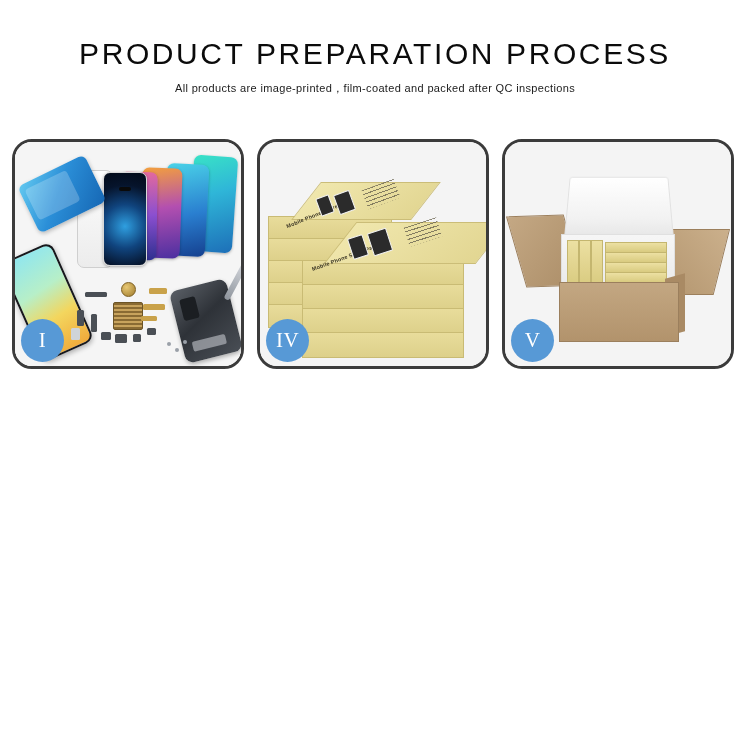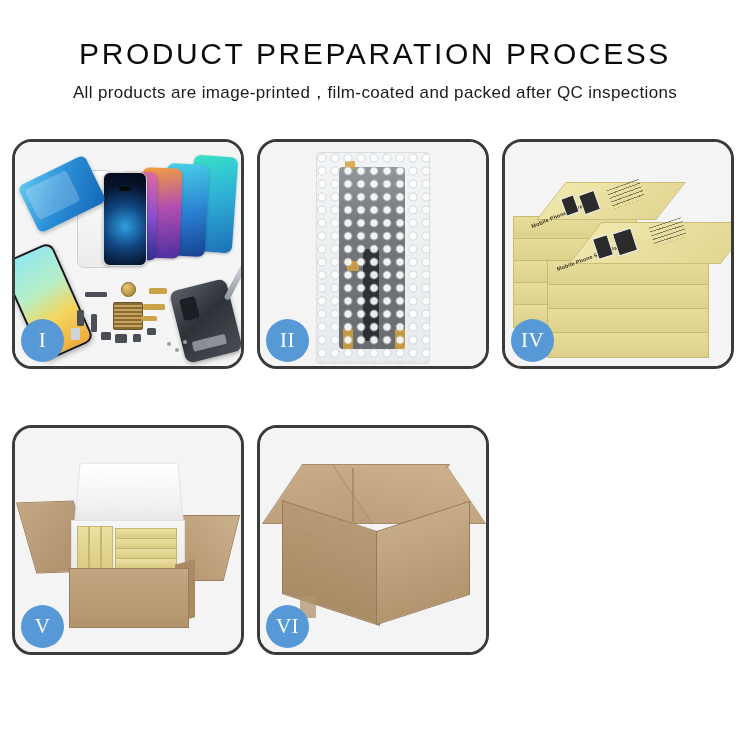--- a/index.html
+++ b/index.html
@@ -25,21 +25,21 @@
     font-family: "Liberation Sans", sans-serif;
     font-size: 30px;
     font-weight: 500;
     letter-spacing: 2.6px;
     color: #0b0b0b;
     line-height: 1.05;
     white-space: nowrap;
   }
   .subtitle {
     margin-top: 11px;
-    font-size: 17px;
+    font-size: 11px;
     font-weight: 400;
     letter-spacing: 0.35px;
     color: #1b1b1b;
     white-space: nowrap;
   }
 
   
   .grid {
     position: absolute;
     left: 12px;
@@ -369,36 +369,20 @@
         <div class="gold" style="left:126px; top:174px; width:16px; height:5px;"></div>
         <div class="gold" style="left:56px; top:186px; width:9px; height:12px; background:#cfd4d8;"></div>
         <div class="screw" style="left:152px; top:200px;"></div>
         <div class="screw" style="left:160px; top:206px;"></div>
         <div class="screw" style="left:168px; top:198px;"></div>
       </div>
     </div>
     <div class="badge">I</div>
   </div>
 
-  <div class="card">
-    <div class="card-inner">
-      <div class="scene">
-        <div class="bubble-bag">
-          <div class="screen-inside"></div>
-          <div class="flex-strip"></div>
-          <div class="tape-y" style="left:28px; top:8px; width:10px; height:8px;"></div>
-          <div class="tape-y" style="left:30px; top:108px; width:12px; height:10px;"></div>
-          <div class="tape-y" style="left:26px; top:176px; width:10px; height:20px;"></div>
-          <div class="tape-y" style="left:78px; top:176px; width:10px; height:20px;"></div>
-          <div class="bubble-tex"></div>
-        </div>
-      </div>
-    </div>
-    <div class="badge">II</div>
-  </div>
 
 
   <div class="card">
     <div class="card-inner">
       <div class="scene">
         <div class="stack">
 
           <div class="sbox" style="left:2px;  top:52px;  width:122px; height:22px;"></div>
           <div class="sbox" style="left:2px;  top:74px;  width:122px; height:22px;"></div>
           <div class="sbox" style="left:2px;  top:96px;  width:122px; height:22px;"></div>
@@ -443,28 +427,14 @@
         <div class="v-ybox" style="left:100px; top:120px; width:60px; height:9px;"></div>
         <div class="v-ybox" style="left:100px; top:130px; width:60px; height:9px;"></div>
 
         <div class="v-bodyside"></div>
         <div class="v-body"></div>
       </div>
     </div>
     <div class="badge">V</div>
   </div>
 
-  <div class="card">
-    <div class="card-inner">
-      <div class="scene">
-        <div class="c-top"></div>
-        <div class="c-top2"></div>
-        <div class="c-seam"></div>
-        <div class="c-left"></div>
-        <div class="c-right"></div>
-        <div class="c-tape" style="left:38px; top:104px;"></div>
-        <div class="c-tape" style="left:40px; top:168px;"></div>
-      </div>
-    </div>
-    <div class="badge">VI</div>
-  </div>
 
 </div>
 
 </body></html>

